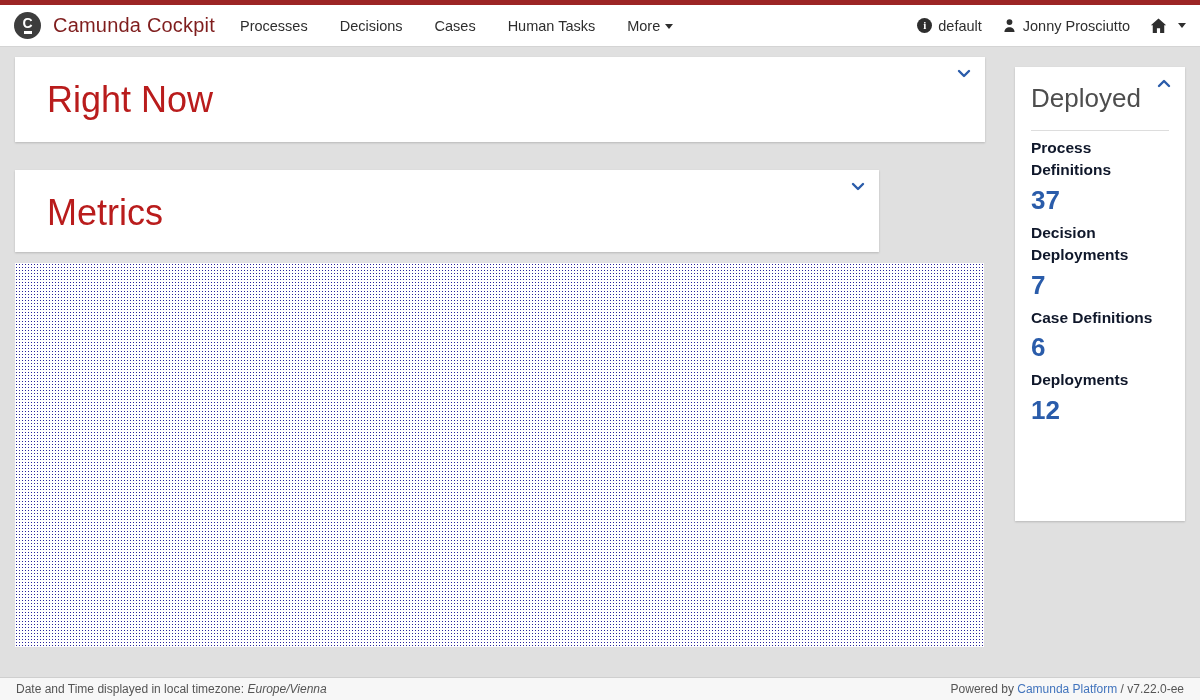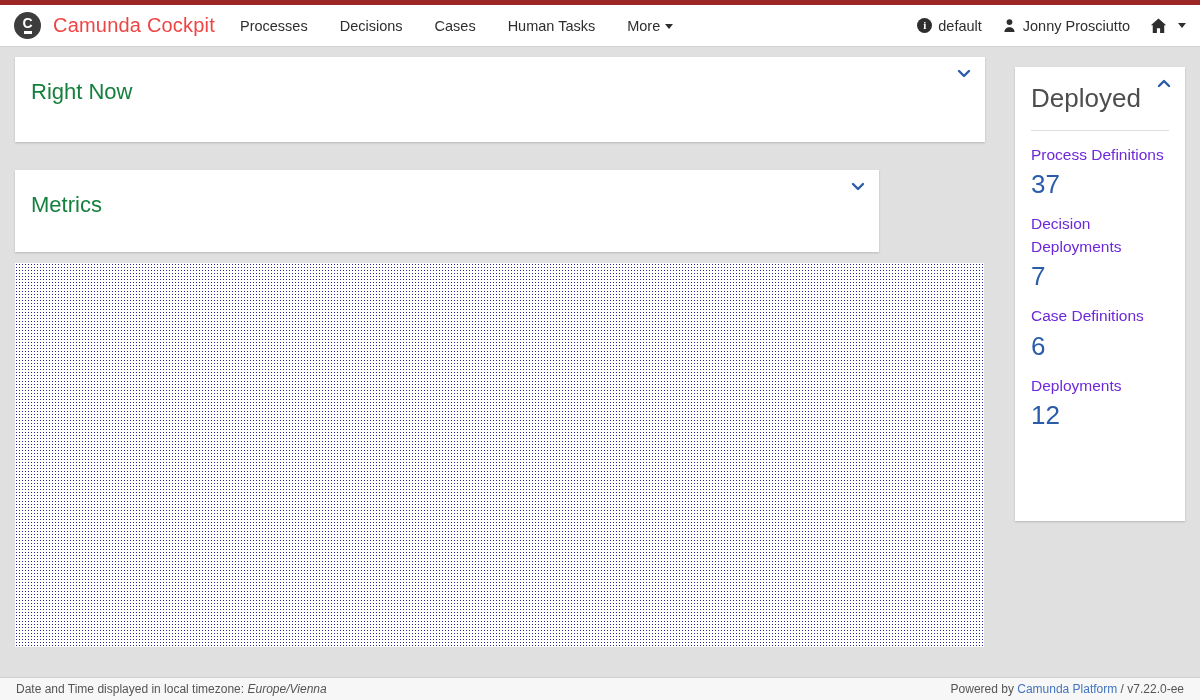--- a/index.html
+++ b/index.html
@@ -23,21 +23,21 @@
     height: 42px; background: #fff; border-bottom: 1px solid #d4d4d4;
     display: flex; align-items: center; padding: 0 14px;
   }
   .logo {
     width: 27px; height: 27px; border-radius: 50%; background: #3d3d3d;
     display: flex; flex-direction: column; align-items: center; justify-content: center;
     flex: 0 0 auto;
   }
   .logo .c { color: #fff; font-weight: bold; font-size: 14px; line-height: 12px; font-family: "Liberation Sans", sans-serif; }
   .logo .bar { width: 8px; height: 3px; background: #fff; margin-top: 2px; }
-  .brand { font-size: 20px; color: #ef4444; margin: 0 14px 0 12px; font-weight: 500; letter-spacing: 0.2px; white-space: nowrap; }
+  .brand { font-size: 20px; color: #7f1d1d; margin: 0 14px 0 12px; font-weight: 500; letter-spacing: 0.2px; white-space: nowrap; }
   .nav { display: flex; align-items: center; gap: 10px; }
   .nav a {
     font-size: 14.5px; color: #2e2e2e; text-decoration: none; padding: 6px 11px; white-space: nowrap;
   }
   .caret-down {
     display: inline-block; width: 0; height: 0; margin-left: 5px; vertical-align: 2px;
     border-left: 4px solid transparent; border-right: 4px solid transparent; border-top: 5px solid #2e2e2e;
   }
   .header-right { margin-left: auto; display: flex; align-items: center; gap: 20px; }
   .hr-item { display: flex; align-items: center; gap: 6px; font-size: 14.5px; color: #2e2e2e; cursor: pointer; white-space: nowrap; }
@@ -46,35 +46,35 @@
     font-size: 11px; font-weight: bold; font-family: "Liberation Serif", serif;
     display: inline-flex; align-items: center; justify-content: center; line-height: 1;
   }
   .svg-ico { display: inline-block; vertical-align: middle; }
   
   .panel {
     position: absolute; background: #fff; box-shadow: 0 1px 2px rgba(0,0,0,0.18);
   }
   .panel-rightnow { left: 15px; top: 57px; width: 970px; height: 85px; }
   .panel-metrics  { left: 15px; top: 170px; width: 864px; height: 82px; }
-  .panel-title { font-size: 22px; color: #15803d; font-weight: 400; padding: 22px 16px 0 16px; }
+  .panel-title { font-size: 36px; color: #b91c1c; font-weight: 400; padding: 22px 16px 0 16px; margin-left: 16px; }
   .collapse-toggle { position: absolute; top: 12px; right: 14px; cursor: pointer; line-height: 0; }
   
   .dots-region {
     position: absolute; left: 15px; top: 263px; width: 969px; height: 384px;
     background-color: #ffffff;
     background-image: radial-gradient(var(--dot-blue) 1px, transparent 1px);
     background-size: 3px 3px;
   }
   
   .panel-deployed { left: 1015px; top: 67px; width: 170px; height: 454px; padding: 16px; }
   .deployed-title { font-size: 26px; color: #4d4d4d; font-weight: 400; }
   .deployed-divider { border-bottom: 1px solid #ddd; margin-top: 16px; }
-  .metric-label { font-size: 15.5px; color: #6d28d9; line-height: 1.45; margin-top: 13px; }
-  .metric-value { font-size: 26px; color: var(--accent-blue); margin-top: 3px; cursor: pointer; }
+  .metric-label { font-size: 15.5px; color: #0f172a; line-height: 1.45; margin-top: 6px; font-weight: bold; }
+  .metric-value { font-size: 26px; color: var(--accent-blue); margin-top: 3px; cursor: pointer; font-weight: bold; }
   
   .footer {
     position: absolute; left: 0; bottom: 0; width: 100%; height: 23px;
     background: #f7f7f7; border-top: 1px solid #cfcfcf;
     display: flex; align-items: center; justify-content: space-between;
     padding: 0 16px; font-size: 12px; color: #555;
   }
   .footer em { font-style: italic; }
   .footer a { color: var(--link-blue); text-decoration: none; }
   .footer .seg { white-space: pre; }

